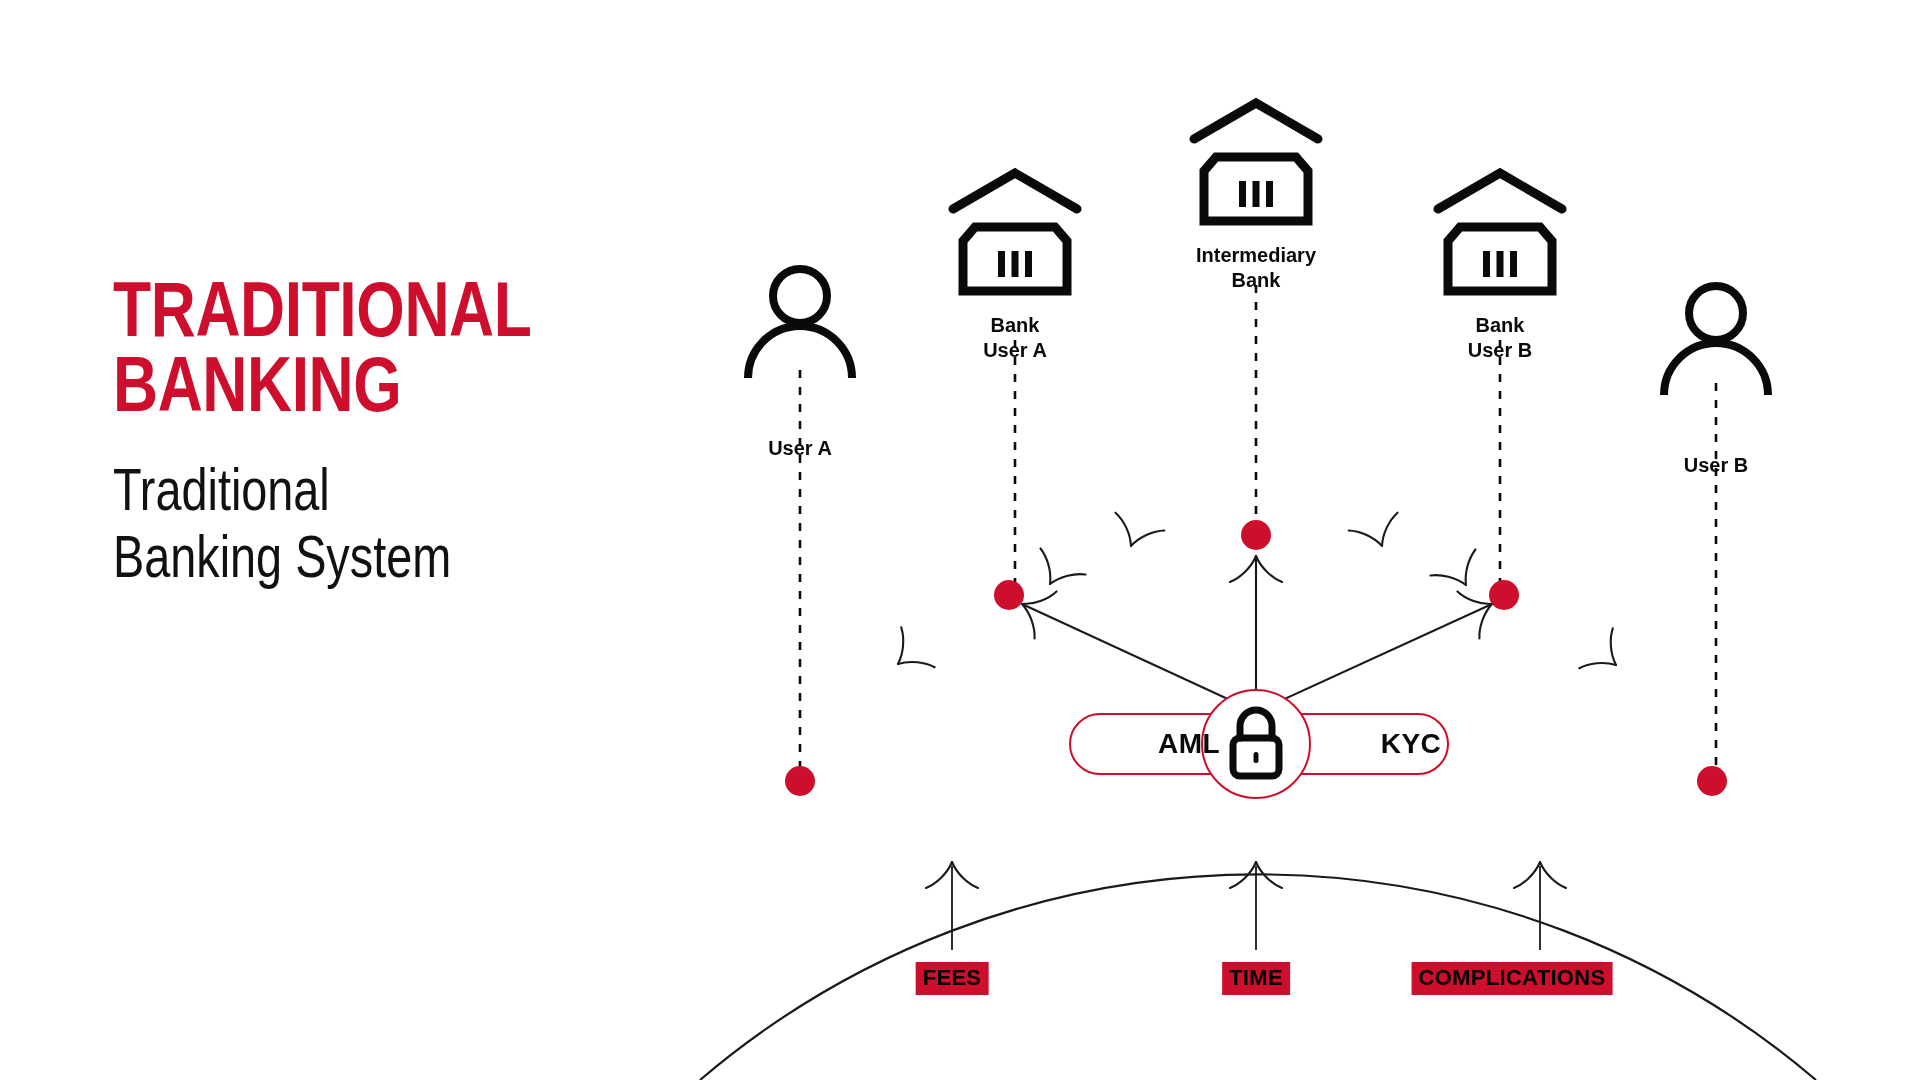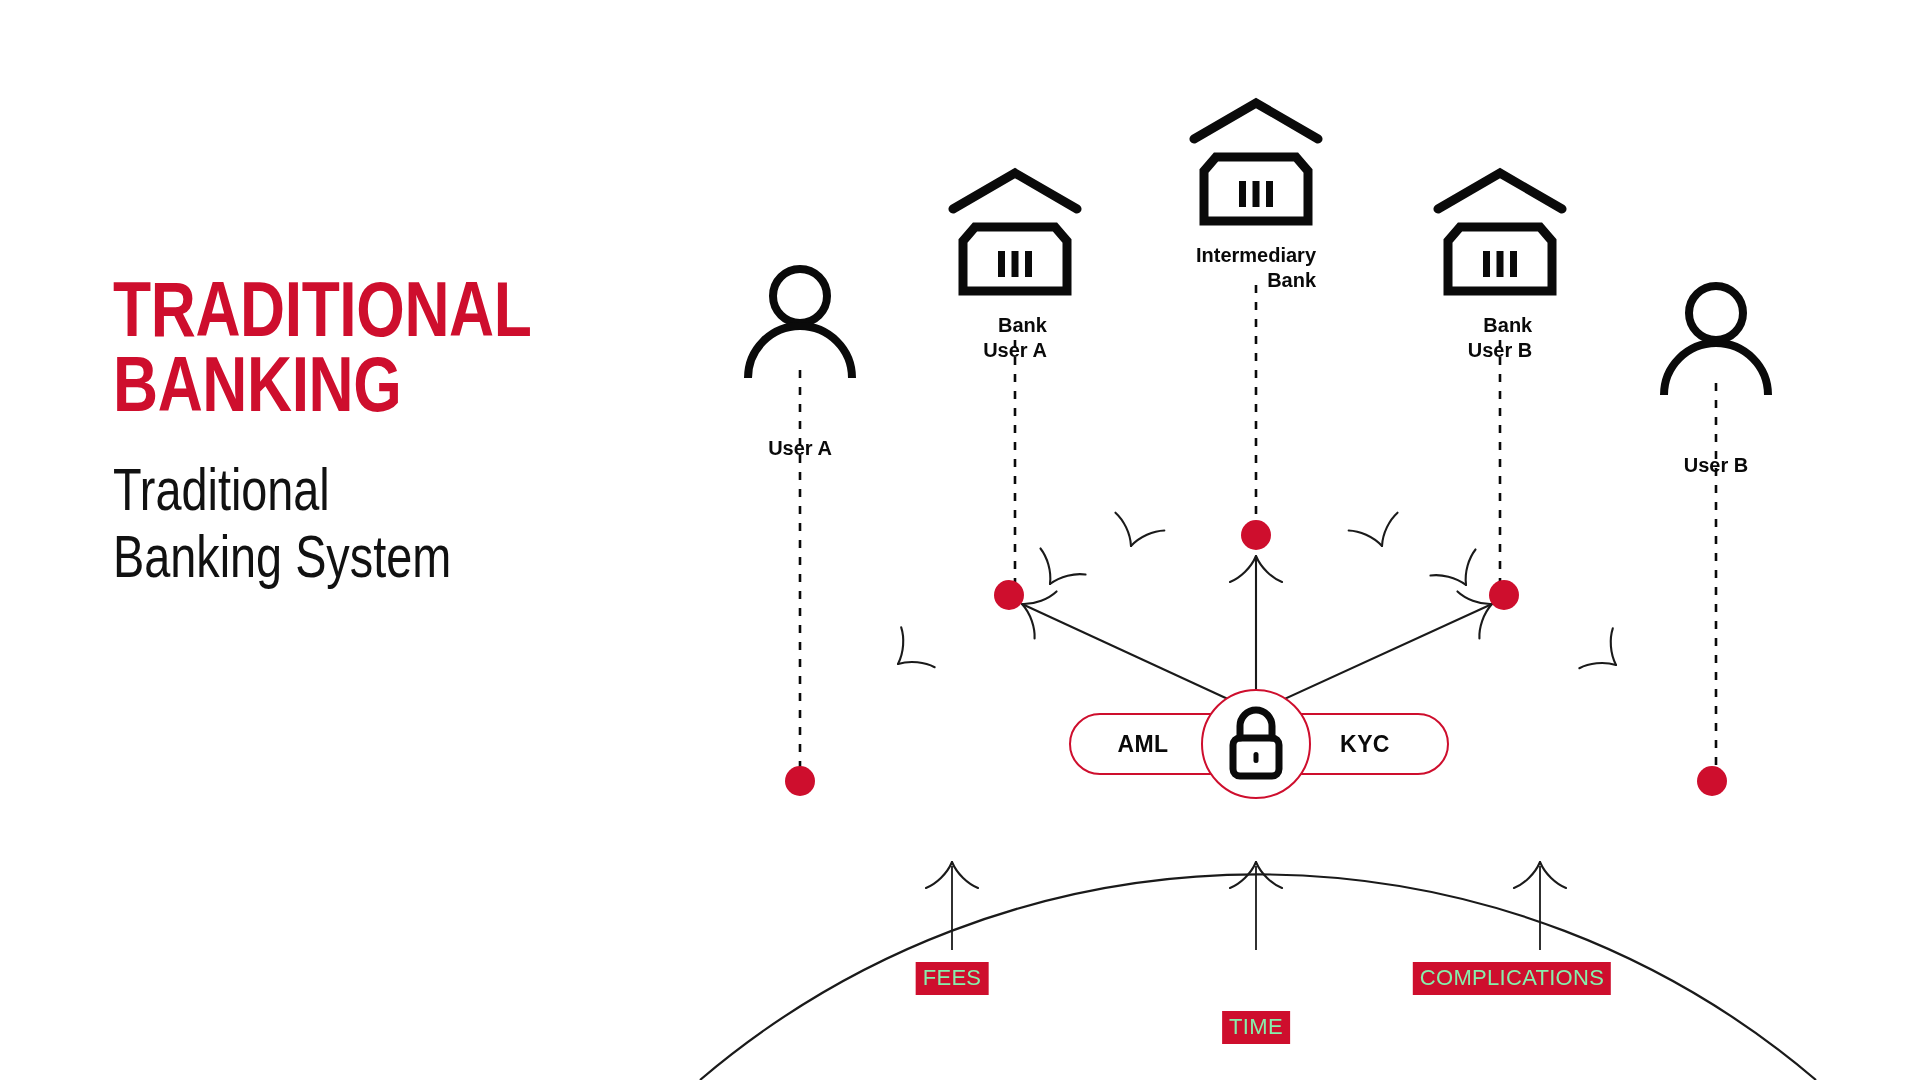--- a/index.html
+++ b/index.html
@@ -42,44 +42,45 @@
     margin:0;
     padding-top:34px;
   }
 
   
   #diagram{position:absolute;left:0;top:0;width:1920px;height:1080px;}
 
   
   .node-label{
     position:absolute;
-    text-align:right;
+    text-align:center;
     font-family:"Liberation Sans",sans-serif;
     font-weight:bold;
     font-size:20px;
     line-height:1.25;
     color:#0a0a0a;
     white-space:pre-line;
     transform:translateX(-50%);
   }
   .pill-label{
     position:absolute;
     font-family:"Liberation Sans",sans-serif;
     font-weight:bold;
-    font-size:23px;
+    font-size:28px;
     color:#0a0a0a;
     transform:translate(-50%,-50%);
     letter-spacing:0.4px;
+    margin-left:46px;
   }
   .badge{
     position:absolute;
     background:#CE0E2D;
-    color:#86efac;
+    color:#000000;
     font-family:"Liberation Sans Narrow","Liberation Sans",sans-serif;
-    font-weight:normal;
+    font-weight:bold;
     font-size:22px;
     line-height:1;
     padding:5px 7px 6px 7px;
     letter-spacing:0.3px;
     transform:translateX(-50%);
     white-space:nowrap;
   }
 </style>
 </head>
 <body>
@@ -226,16 +227,16 @@
   <div class="node-label" style="left:1256px; top:243px;">Intermediary
 Bank</div>
   <div class="node-label" style="left:1500px; top:313px;">Bank
 User B</div>
   <div class="node-label" style="left:1716px; top:453px;">User B</div>
 
   <div class="pill-label" style="left:1143px; top:744px;">AML</div>
   <div class="pill-label" style="left:1365px; top:744px;">KYC</div>
 
   <div class="badge" style="left:952px;  top:962px;">FEES</div>
-  <div class="badge" style="left:1256px; top:1011px;">TIME</div>
+  <div class="badge" style="left:1256px; top:962px;">TIME</div>
   <div class="badge" style="left:1512px; top:962px;">COMPLICATIONS</div>
 
 </div>
 
 </body></html>

